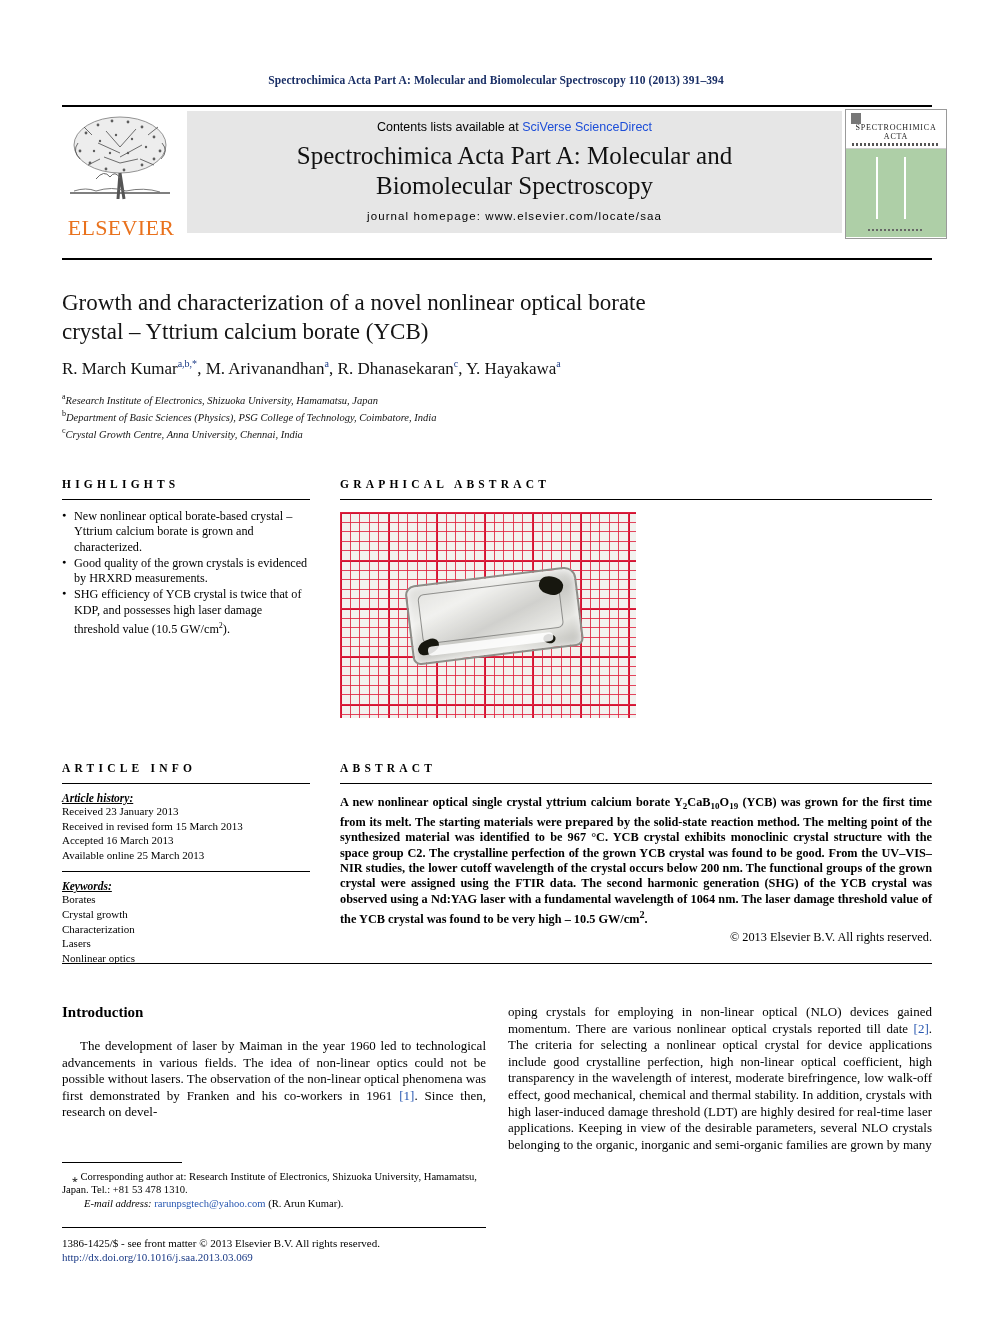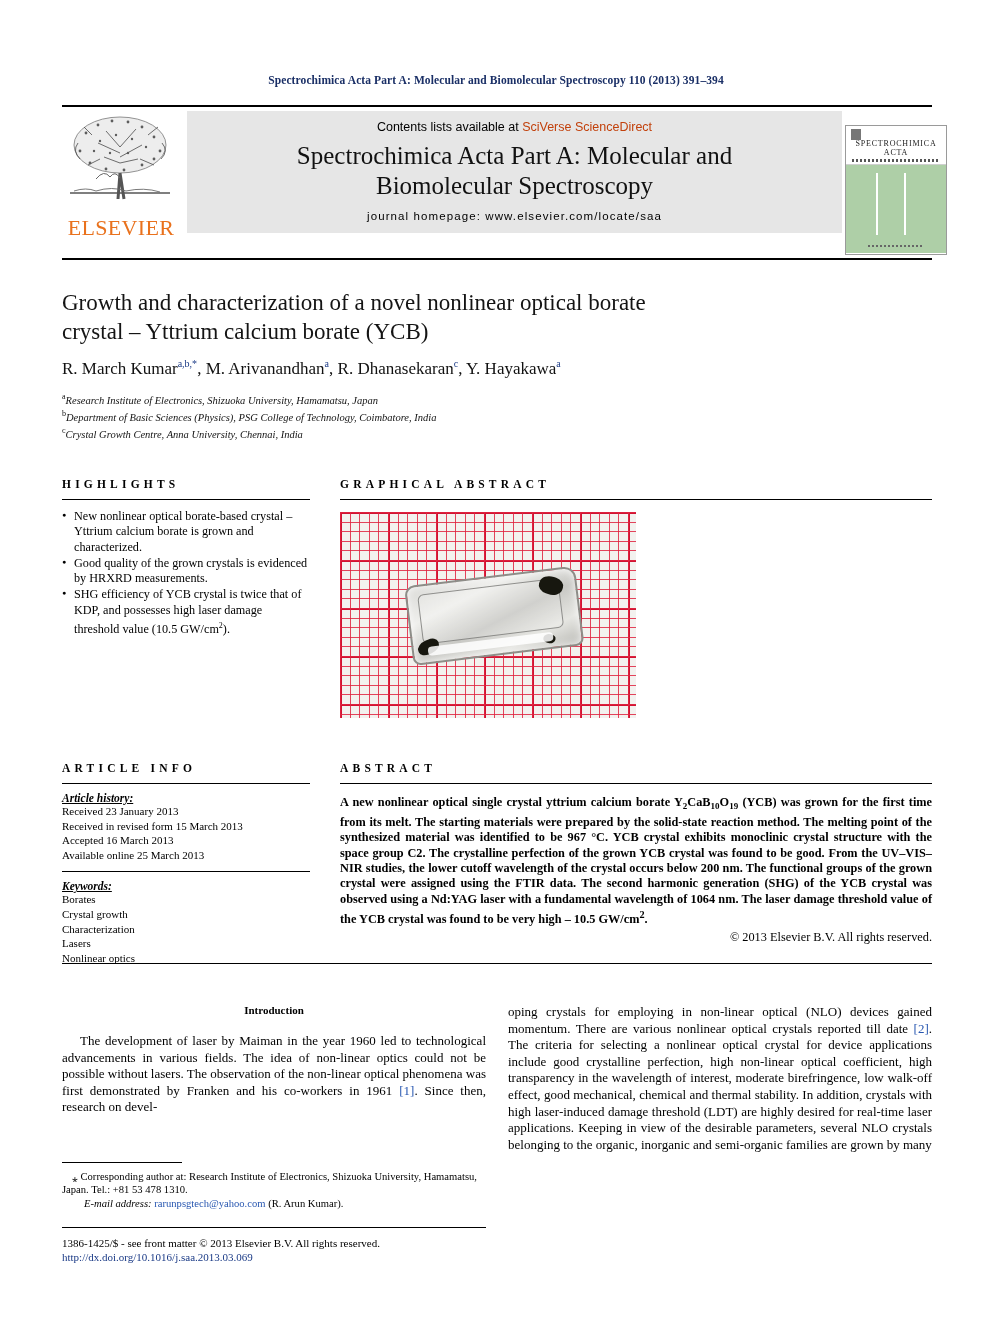--- a/index.html
+++ b/index.html
@@ -73,39 +73,39 @@
     background: #e6e6e6;
     text-align: center;
   }
   .contents-line {
     margin-top: 9px;
     font-family: "Liberation Sans", sans-serif;
     font-size: 12.5px;
     color: #000;
   }
   .contents-line .sd-link {
-    color: #c2410c;
+    color: #1d4ed8;
   }
   .journal-title {
     margin-top: 7px;
     font-family: "Liberation Serif", serif;
     font-size: 25px;
     line-height: 30px;
     color: #111;
   }
   .journal-home {
     margin-top: 9px;
     font-family: "Liberation Sans", sans-serif;
     font-size: 11.5px;
     letter-spacing: 1.1px;
     color: #000;
   }
   .cover-thumb {
     position: absolute;
-    left: 783px; top: 18px;
+    left: 783px; top: 2px;
     width: 100px;
     height: 128px;
     border: 1px solid #9a9a9a;
     background: #ffffff;
     overflow: hidden;
   }
   .cover-top {
     height: 38px;
     background: #ffffff;
     border-bottom: 1px solid #cfcfcf;
@@ -357,23 +357,22 @@
     width: 424px;
   }
   .body-col-right {
     position: absolute;
     left: 508px; top: 1004px;
     width: 424px;
   }
   .body-heading {
     font-family: "Liberation Serif", serif;
     font-weight: bold;
-    font-size: 11px;
+    font-size: 15px;
     margin-bottom: 17px;
-    text-align: center;
   }
   .body-text {
     font-family: "Liberation Serif", serif;
     font-size: 13px;
     line-height: 16.6px;
     text-align: justify;
     text-indent: 18px;
   }
   .body-text.no-indent { text-indent: 0; }
   .ref { color: #2756b0; }

